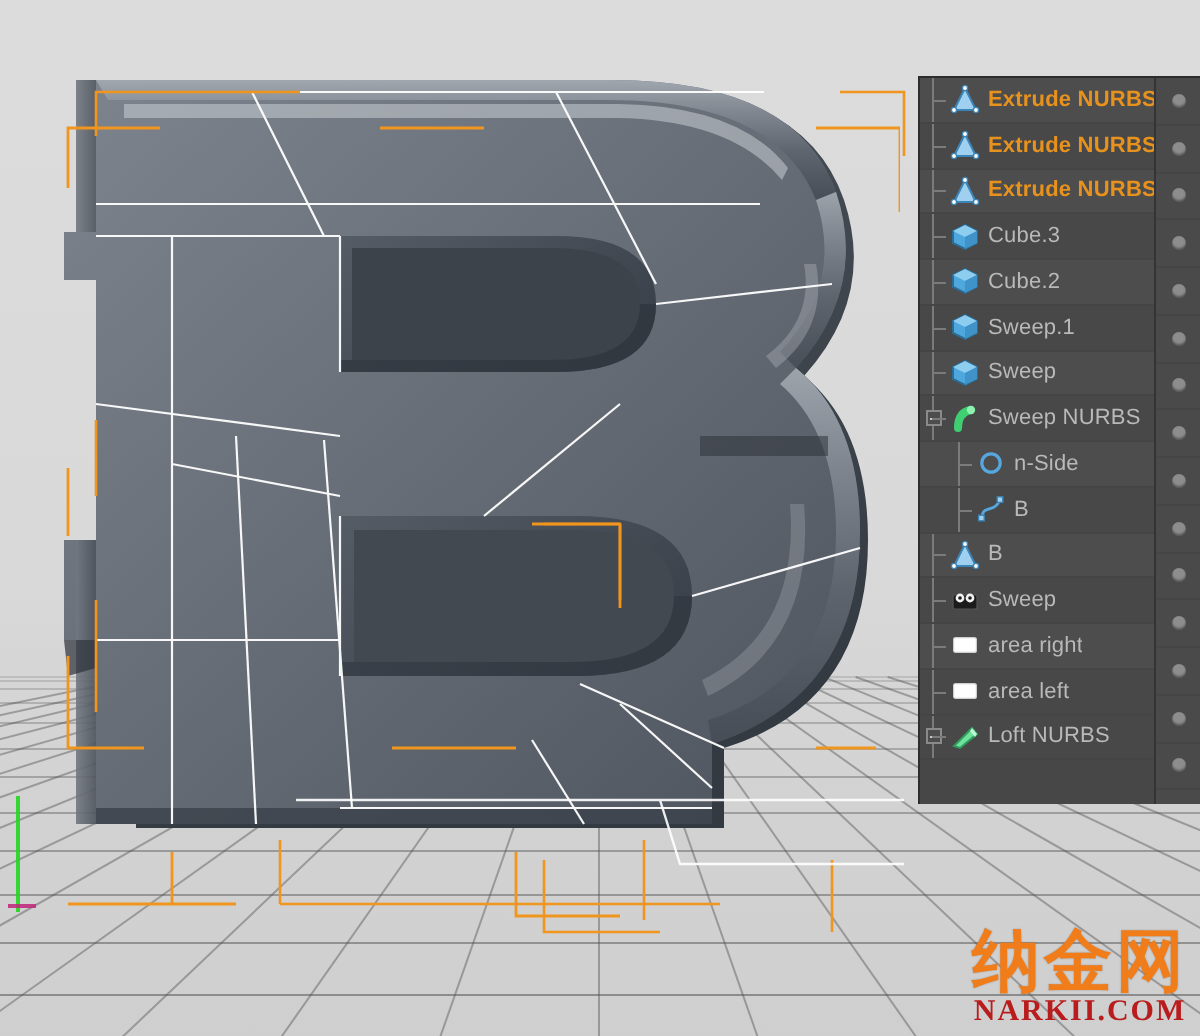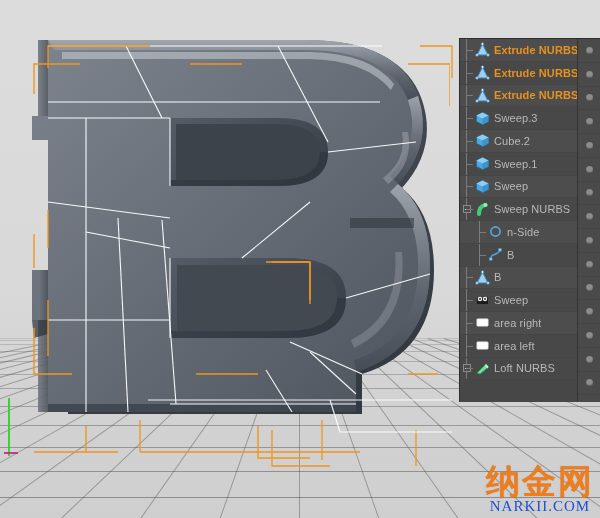--- a/index.html
+++ b/index.html
@@ -110,21 +110,21 @@
     position:absolute;right:6px;bottom:4px;
     text-align:center;pointer-events:none;
   }
   #wm .cn{
     font-size:34px;font-weight:bold;color:#f07d1a;
     letter-spacing:2px;line-height:34px;
     font-family:"DejaVu Sans",sans-serif;
     text-shadow:0 0 1px rgba(0,0,0,.25);
   }
   #wm .en{
-    font-size:15px;font-weight:normal;color:#1d4ed8;
+    font-size:15px;font-weight:bold;color:#b91c1c;
     letter-spacing:1px;line-height:16px;
     font-family:"Liberation Serif",serif;
   }
 </style>
 </head>
 <body>
 
 <div id="app">
 
   <div id="viewport">
@@ -330,21 +330,21 @@
             </svg></div>
           <div class="olabel">Extrude NURBS.1</div>
         </div>
         <div class="orow alt">
           <div class="tree"></div>
           <div class="oicon"><svg width="15" height="15" viewBox="0 0 15 15">
               <polygon points="7.5,1.5 13.5,4.5 13.5,10.5 7.5,13.5 1.5,10.5 1.5,4.5" fill="#4fa8dd" stroke="#2b6d96" stroke-width="1"></polygon>
                 <polygon points="7.5,1.5 13.5,4.5 7.5,7.5 1.5,4.5" fill="#8ccdf0"></polygon>
                 <polygon points="7.5,7.5 13.5,4.5 13.5,10.5 7.5,13.5" fill="#3f93c8"></polygon>
             </svg></div>
-          <div class="olabel">Sweep.3</div>
+          <div class="olabel">Cube.3</div>
         </div>
         <div class="orow">
           <div class="tree"></div>
           <div class="oicon"><svg width="15" height="15" viewBox="0 0 15 15">
               <polygon points="7.5,1.5 13.5,4.5 13.5,10.5 7.5,13.5 1.5,10.5 1.5,4.5" fill="#4fa8dd" stroke="#2b6d96" stroke-width="1"></polygon>
                 <polygon points="7.5,1.5 13.5,4.5 7.5,7.5 1.5,4.5" fill="#8ccdf0"></polygon>
                 <polygon points="7.5,7.5 13.5,4.5 13.5,10.5 7.5,13.5" fill="#3f93c8"></polygon>
             </svg></div>
           <div class="olabel">Cube.2</div>
         </div>

